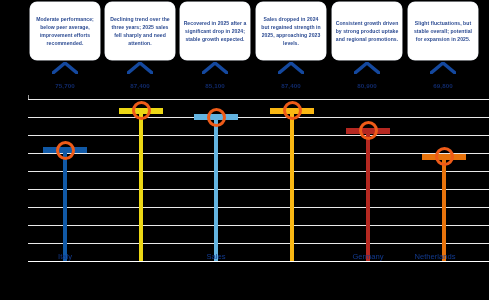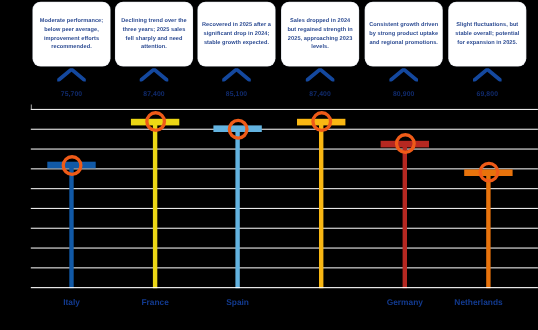--- a/index.html
+++ b/index.html
@@ -137,24 +137,24 @@
     box-sizing: border-box;
     background: transparent;
   }
 
   
   .catlabel {
     position: absolute;
     width: 74px;
     text-align: center;
     font-size: 7.6px;
-    font-weight: bold;
+    font-weight: normal;
     color: #123a8f;
     line-height: 1.25;
-    top: 270px;
+    top: 252px;
   }
 </style>
 </head>
 <body>
 
 <div id="page">
 
   <div class="callout-row">
     <div class="callout" style="left:30px;">
       <span class="callout-text">Moderate performance; below peer average, improvement efforts recommended.</span>
@@ -260,18 +260,17 @@
     <div class="series" style="left:416px;">
       <div class="stem" style="top:62px;height:105px;background:#e8730c;"></div>
       <div class="cap" style="top:58.5px;background:#e8730c;"></div>
       <div class="ring" style="top:52.2px;"></div>
     </div>
 
     <div class="axis-line"></div>
   </div>
 
   <div class="catlabel" style="left:28px;">Italy</div>
-  <div class="catlabel" style="left:104px;">France</div>
-  <div class="catlabel" style="left:179px;">Spain</div>
+  <div class="catlabel" style="left:179px;">Sales</div>
   <div class="catlabel" style="left:331px;text-align:center;">Germany</div>
   <div class="catlabel" style="left:407px;width:56px;">Netherlands</div>
 
 </div>
 
 </body></html>

